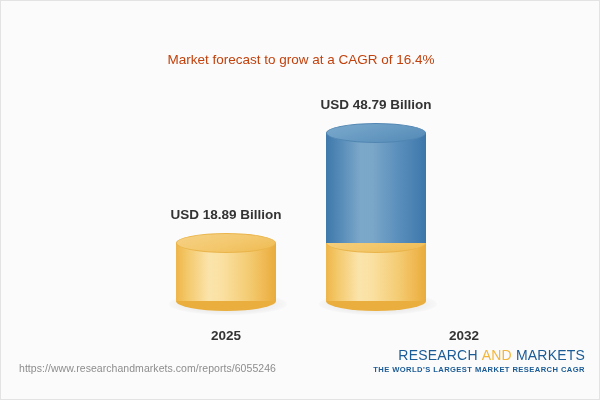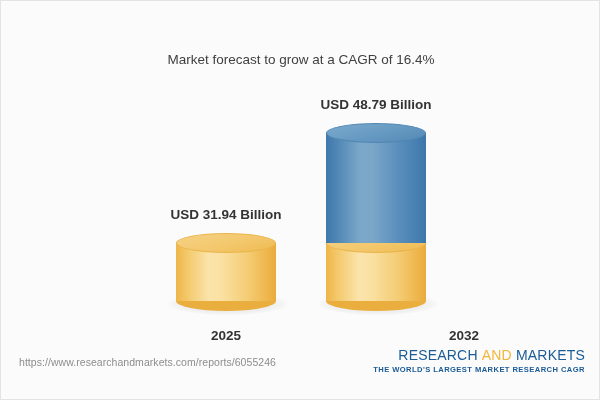--- a/index.html
+++ b/index.html
@@ -30,21 +30,21 @@
     font-weight: bold;
     color: #1b6ca8;
     letter-spacing: 0.1px;
   }
   .chart-subtitle {
     position: absolute;
     left: 0; top: 51px;
     width: 600px;
     text-align: center;
     font-size: 13.5px;
-    color: #404040;
+    color: #c2410c;
   }
 
   
   .plot {
     position: absolute;
     left: 0; top: 0;
     width: 600px;
     height: 345px;
   }
 
@@ -133,21 +133,21 @@
   
   .footer {
     position: absolute;
     left: 0; bottom: 0;
     width: 600px;
     height: 55px;
   }
   .source-url {
     position: absolute;
     left: 18px;
-    top: 12px;
+    top: 18px;
     font-size: 10.5px;
     color: #8d8d8d;
     letter-spacing: 0.05px;
   }
   .logo {
     position: absolute;
     right: 16px;
     top: 4px;
     text-align: right;
   }
@@ -173,21 +173,21 @@
 <body>
 
 <div class="canvas">
 
   <div class="chart-subtitle">Market forecast to grow at a CAGR of 16.4%</div>
 
   <div class="plot">
 
     <div class="ground-shadow" style="left:168px; top:292px; width:118px; height:22px;"></div>
 
-    <div class="value-label" style="left:115px; top:206px;">USD 31.94 Billion</div>
+    <div class="value-label" style="left:115px; top:206px;">USD 18.89 Billion</div>
 
     <div class="cyl" style="left:175px; top:232px; width:100px; height:78px;">
 
       <div class="cyl-bottom gold-bottom" style="top:58px; height:20px;"></div>
       <div class="cyl-body gold-body" style="top:10px; height:58px;"></div>
       <div class="cyl-top gold-top" style="top:0px; height:20px;"></div>
     </div>
 
     <div class="cat-label" style="left:115px; top:318px;">2025</div>
 

